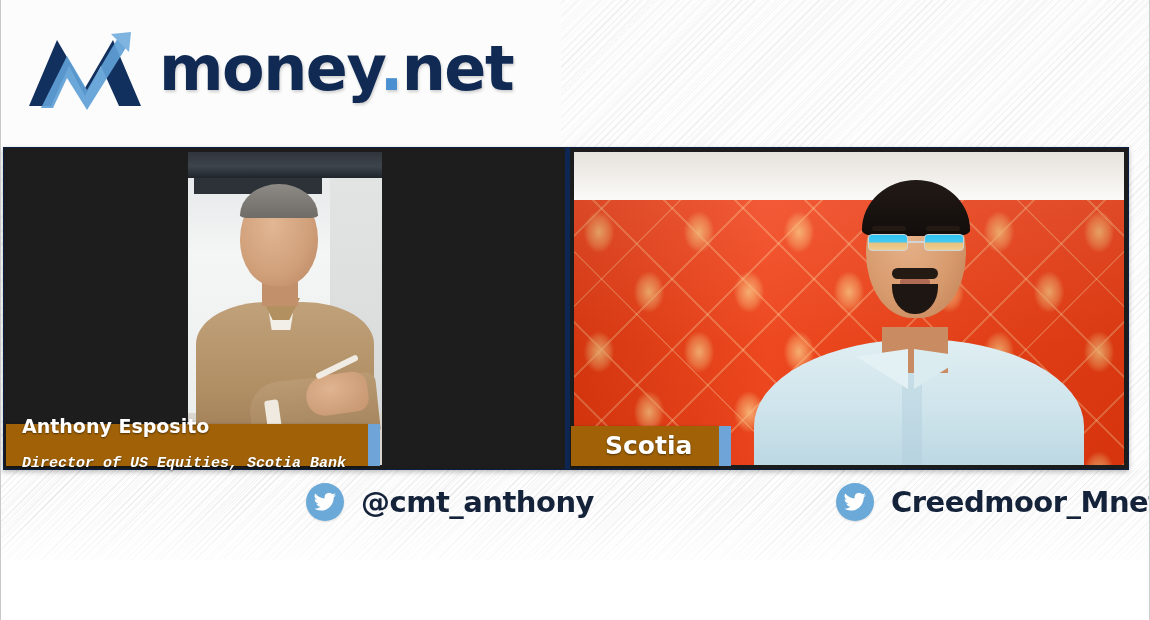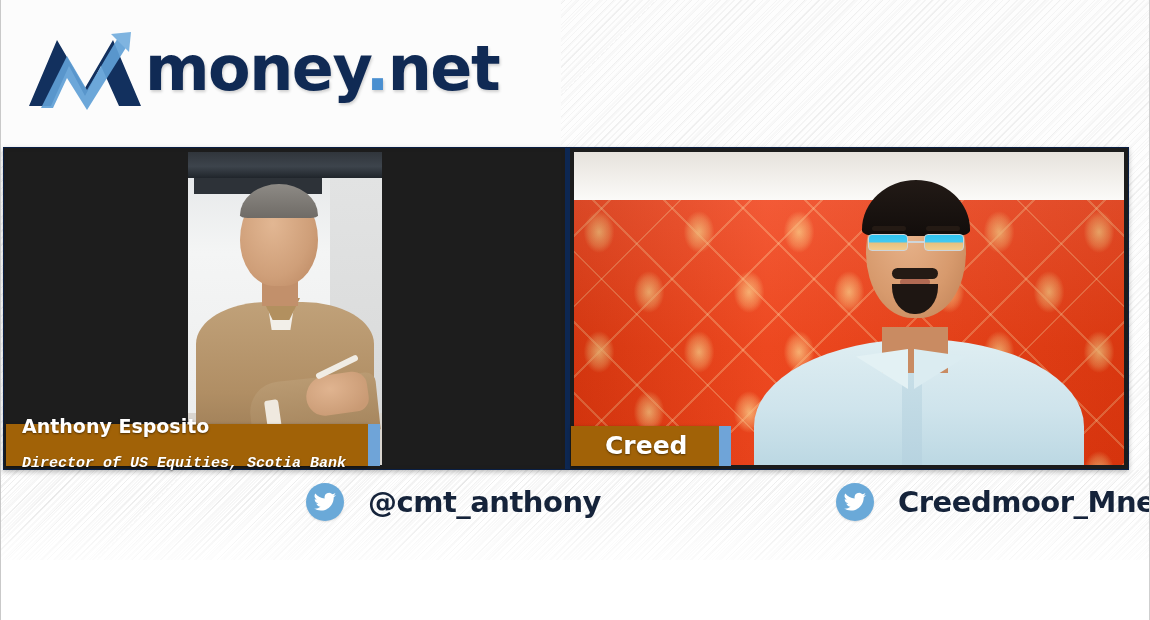--- a/index.html
+++ b/index.html
@@ -47,21 +47,21 @@
     pointer-events:none;
   }
   .whitewash-left{
     position:absolute;left:0;top:0;width:560px;height:150px;
     background:#fcfcfc;pointer-events:none;
   }
 
   
   .logo{
     position:absolute;left:26px;top:24px;height:90px;
-    display:flex;align-items:center;gap:0;z-index:6;
+    display:flex;align-items:center;gap:14px;z-index:6;
   }
   .logo-mark{width:118px;height:86px;display:block;}
   .logo-word{
     font-size:62px;font-weight:700;color:#102a54;
     letter-spacing:-1.5px;line-height:1;
     font-family:"DejaVu Sans", sans-serif;
     text-shadow:1px 2px 3px rgba(0,0,0,0.18);
   }
   .logo-word .dot{color:#4a8fd0;}
 
@@ -246,21 +246,21 @@
   #lower-third-left .lt-box{width:362px;padding:0 0 0 16px;box-sizing:border-box;}
   #lower-third-left .lt-name{font-size:19px;}
   #lower-third-left .lt-title{font-size:15px;margin-top:2px;}
 
   #lower-third-right{left:570px;top:426px;height:40px;}
   #lower-third-right .lt-box{width:148px;padding:0 0 0 34px;box-sizing:border-box;justify-content:center;}
   #lower-third-right .lt-name{font-size:25px;}
 
   
   .handle{
-    position:absolute;top:483px;display:flex;align-items:center;gap:24px;z-index:7;
+    position:absolute;top:483px;display:flex;align-items:center;gap:17px;z-index:7;
   }
   #handle-left{left:305px;}
   #handle-right{left:835px;}
   .tw-icon{
     width:38px;height:38px;border-radius:50%;
     background:#6aa9d8;display:flex;align-items:center;justify-content:center;
     box-shadow:0 1px 2px rgba(0,0,0,0.12);flex:0 0 auto;
   }
   .tw-icon svg{width:24px;height:24px;display:block;}
   .handle-text{
@@ -342,21 +342,21 @@
   <div class="lower-third" id="lower-third-left">
     <div class="lt-box">
       <div class="lt-name">Anthony Esposito</div>
       <div class="lt-title">Director of US Equities, Scotia Bank</div>
     </div>
     <div class="lt-accent"></div>
   </div>
 
   <div class="lower-third" id="lower-third-right">
     <div class="lt-box">
-      <div class="lt-name">Creed</div>
+      <div class="lt-name">Scotia</div>
     </div>
     <div class="lt-accent"></div>
   </div>
 
   <div class="hatch2"></div>
 
   <div class="handle" id="handle-left">
     <span class="tw-icon">
       <svg viewBox="0 0 24 24" aria-hidden="true">
         <path fill="#ffffff" d="M23 4.9c-.8.4-1.7.6-2.6.8 1-.6 1.7-1.5 2-2.6-.9.5-1.9.9-3 1.2a4.5 4.5 0 0 0-7.7 4.1A12.9 12.9 0 0 1 2.3 3.6a4.5 4.5 0 0 0 1.4 6 4.4 4.4 0 0 1-2-.6v.1a4.5 4.5 0 0 0 3.6 4.4 4.5 4.5 0 0 1-2 .1 4.5 4.5 0 0 0 4.2 3.1A9 9 0 0 1 1 18.6a12.7 12.7 0 0 0 6.9 2c8.3 0 12.8-6.9 12.8-12.8v-.6c.9-.6 1.7-1.4 2.3-2.3z"></path>

